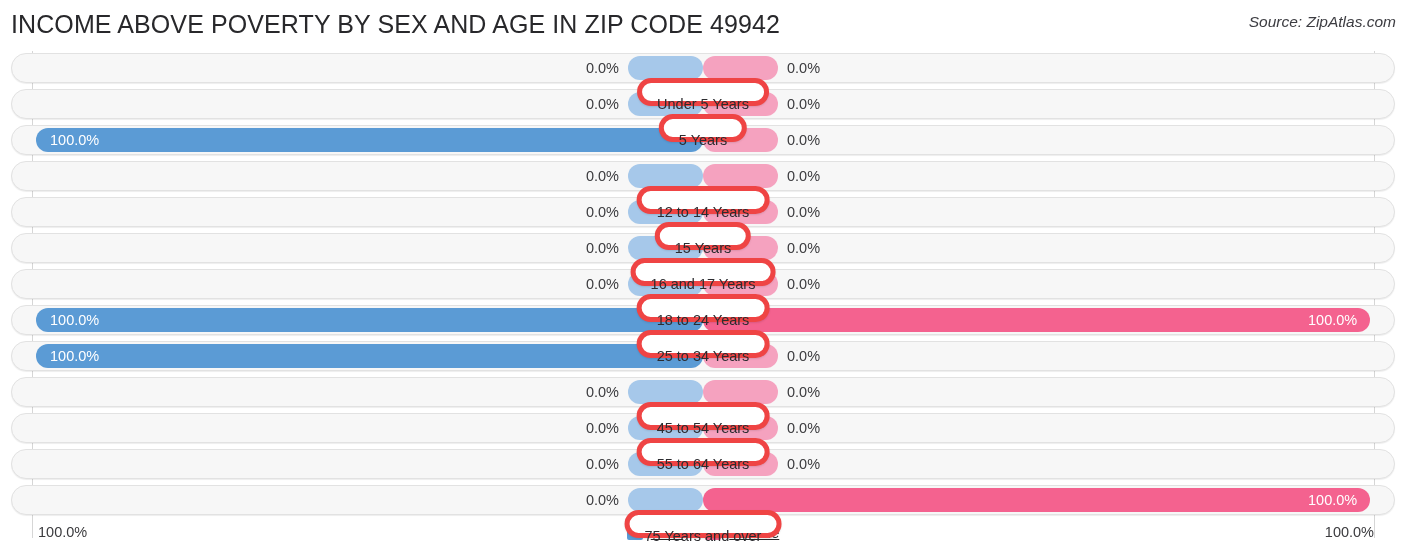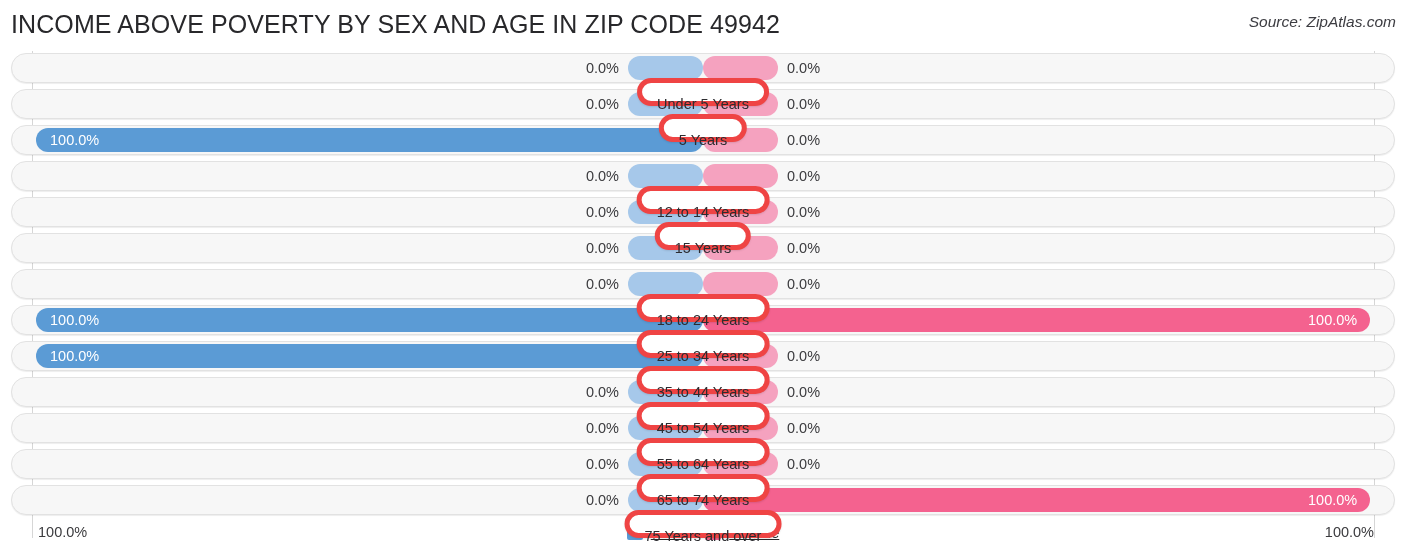--- a/index.html
+++ b/index.html
@@ -204,20 +204,21 @@
         <div class="bar bar-female zero" style="width: 75px;"></div>
         <div class="val val-female-out" style="left: 776px;">0.0%</div>
         <div class="pill">15 Years</div>
       </div>
       <div class="row" style="top: 182px;">
         <div class="track"></div>
         <div class="bar bar-male zero" style="width: 75px;"></div>
         <div class="val val-male-out" style="right: 776px;">0.0%</div>
         <div class="bar bar-female zero" style="width: 75px;"></div>
         <div class="val val-female-out" style="left: 776px;">0.0%</div>
+        <div class="pill">16 and 17 Years</div>
       </div>
       <div class="row" style="top: 218px;">
         <div class="track"></div>
         <div class="bar bar-male zero" style="width: 75px;"></div>
         <div class="val val-male-out" style="right: 776px;">0.0%</div>
         <div class="bar bar-female zero" style="width: 75px;"></div>
         <div class="val val-female-out" style="left: 776px;">0.0%</div>
         <div class="pill">18 to 24 Years</div>
       </div>
       <div class="row" style="top: 254px;">
@@ -227,21 +228,20 @@
         <div class="bar bar-female" style="width: 667px;"></div>
         <div class="val val-female-in" style="left: 1297px;">100.0%</div>
         <div class="pill">25 to 34 Years</div>
       </div>
       <div class="row" style="top: 290px;">
         <div class="track"></div>
         <div class="bar bar-male" style="width: 667px;"></div>
         <div class="val val-male-in" style="left: 39px;">100.0%</div>
         <div class="bar bar-female zero" style="width: 75px;"></div>
         <div class="val val-female-out" style="left: 776px;">0.0%</div>
-        <div class="pill">35 to 44 Years</div>
       </div>
       <div class="row" style="top: 326px;">
         <div class="track"></div>
         <div class="bar bar-male zero" style="width: 75px;"></div>
         <div class="val val-male-out" style="right: 776px;">0.0%</div>
         <div class="bar bar-female zero" style="width: 75px;"></div>
         <div class="val val-female-out" style="left: 776px;">0.0%</div>
         <div class="pill">45 to 54 Years</div>
       </div>
       <div class="row" style="top: 362px;">
@@ -251,21 +251,20 @@
         <div class="bar bar-female zero" style="width: 75px;"></div>
         <div class="val val-female-out" style="left: 776px;">0.0%</div>
         <div class="pill">55 to 64 Years</div>
       </div>
       <div class="row" style="top: 398px;">
         <div class="track"></div>
         <div class="bar bar-male zero" style="width: 75px;"></div>
         <div class="val val-male-out" style="right: 776px;">0.0%</div>
         <div class="bar bar-female zero" style="width: 75px;"></div>
         <div class="val val-female-out" style="left: 776px;">0.0%</div>
-        <div class="pill">65 to 74 Years</div>
       </div>
       <div class="row" style="top: 434px;">
         <div class="track"></div>
         <div class="bar bar-male zero" style="width: 75px;"></div>
         <div class="val val-male-out" style="right: 776px;">0.0%</div>
         <div class="bar bar-female" style="width: 667px;"></div>
         <div class="val val-female-in" style="left: 1297px;">100.0%</div>
         <div class="pill">75 Years and over</div>
       </div>
     </div>

